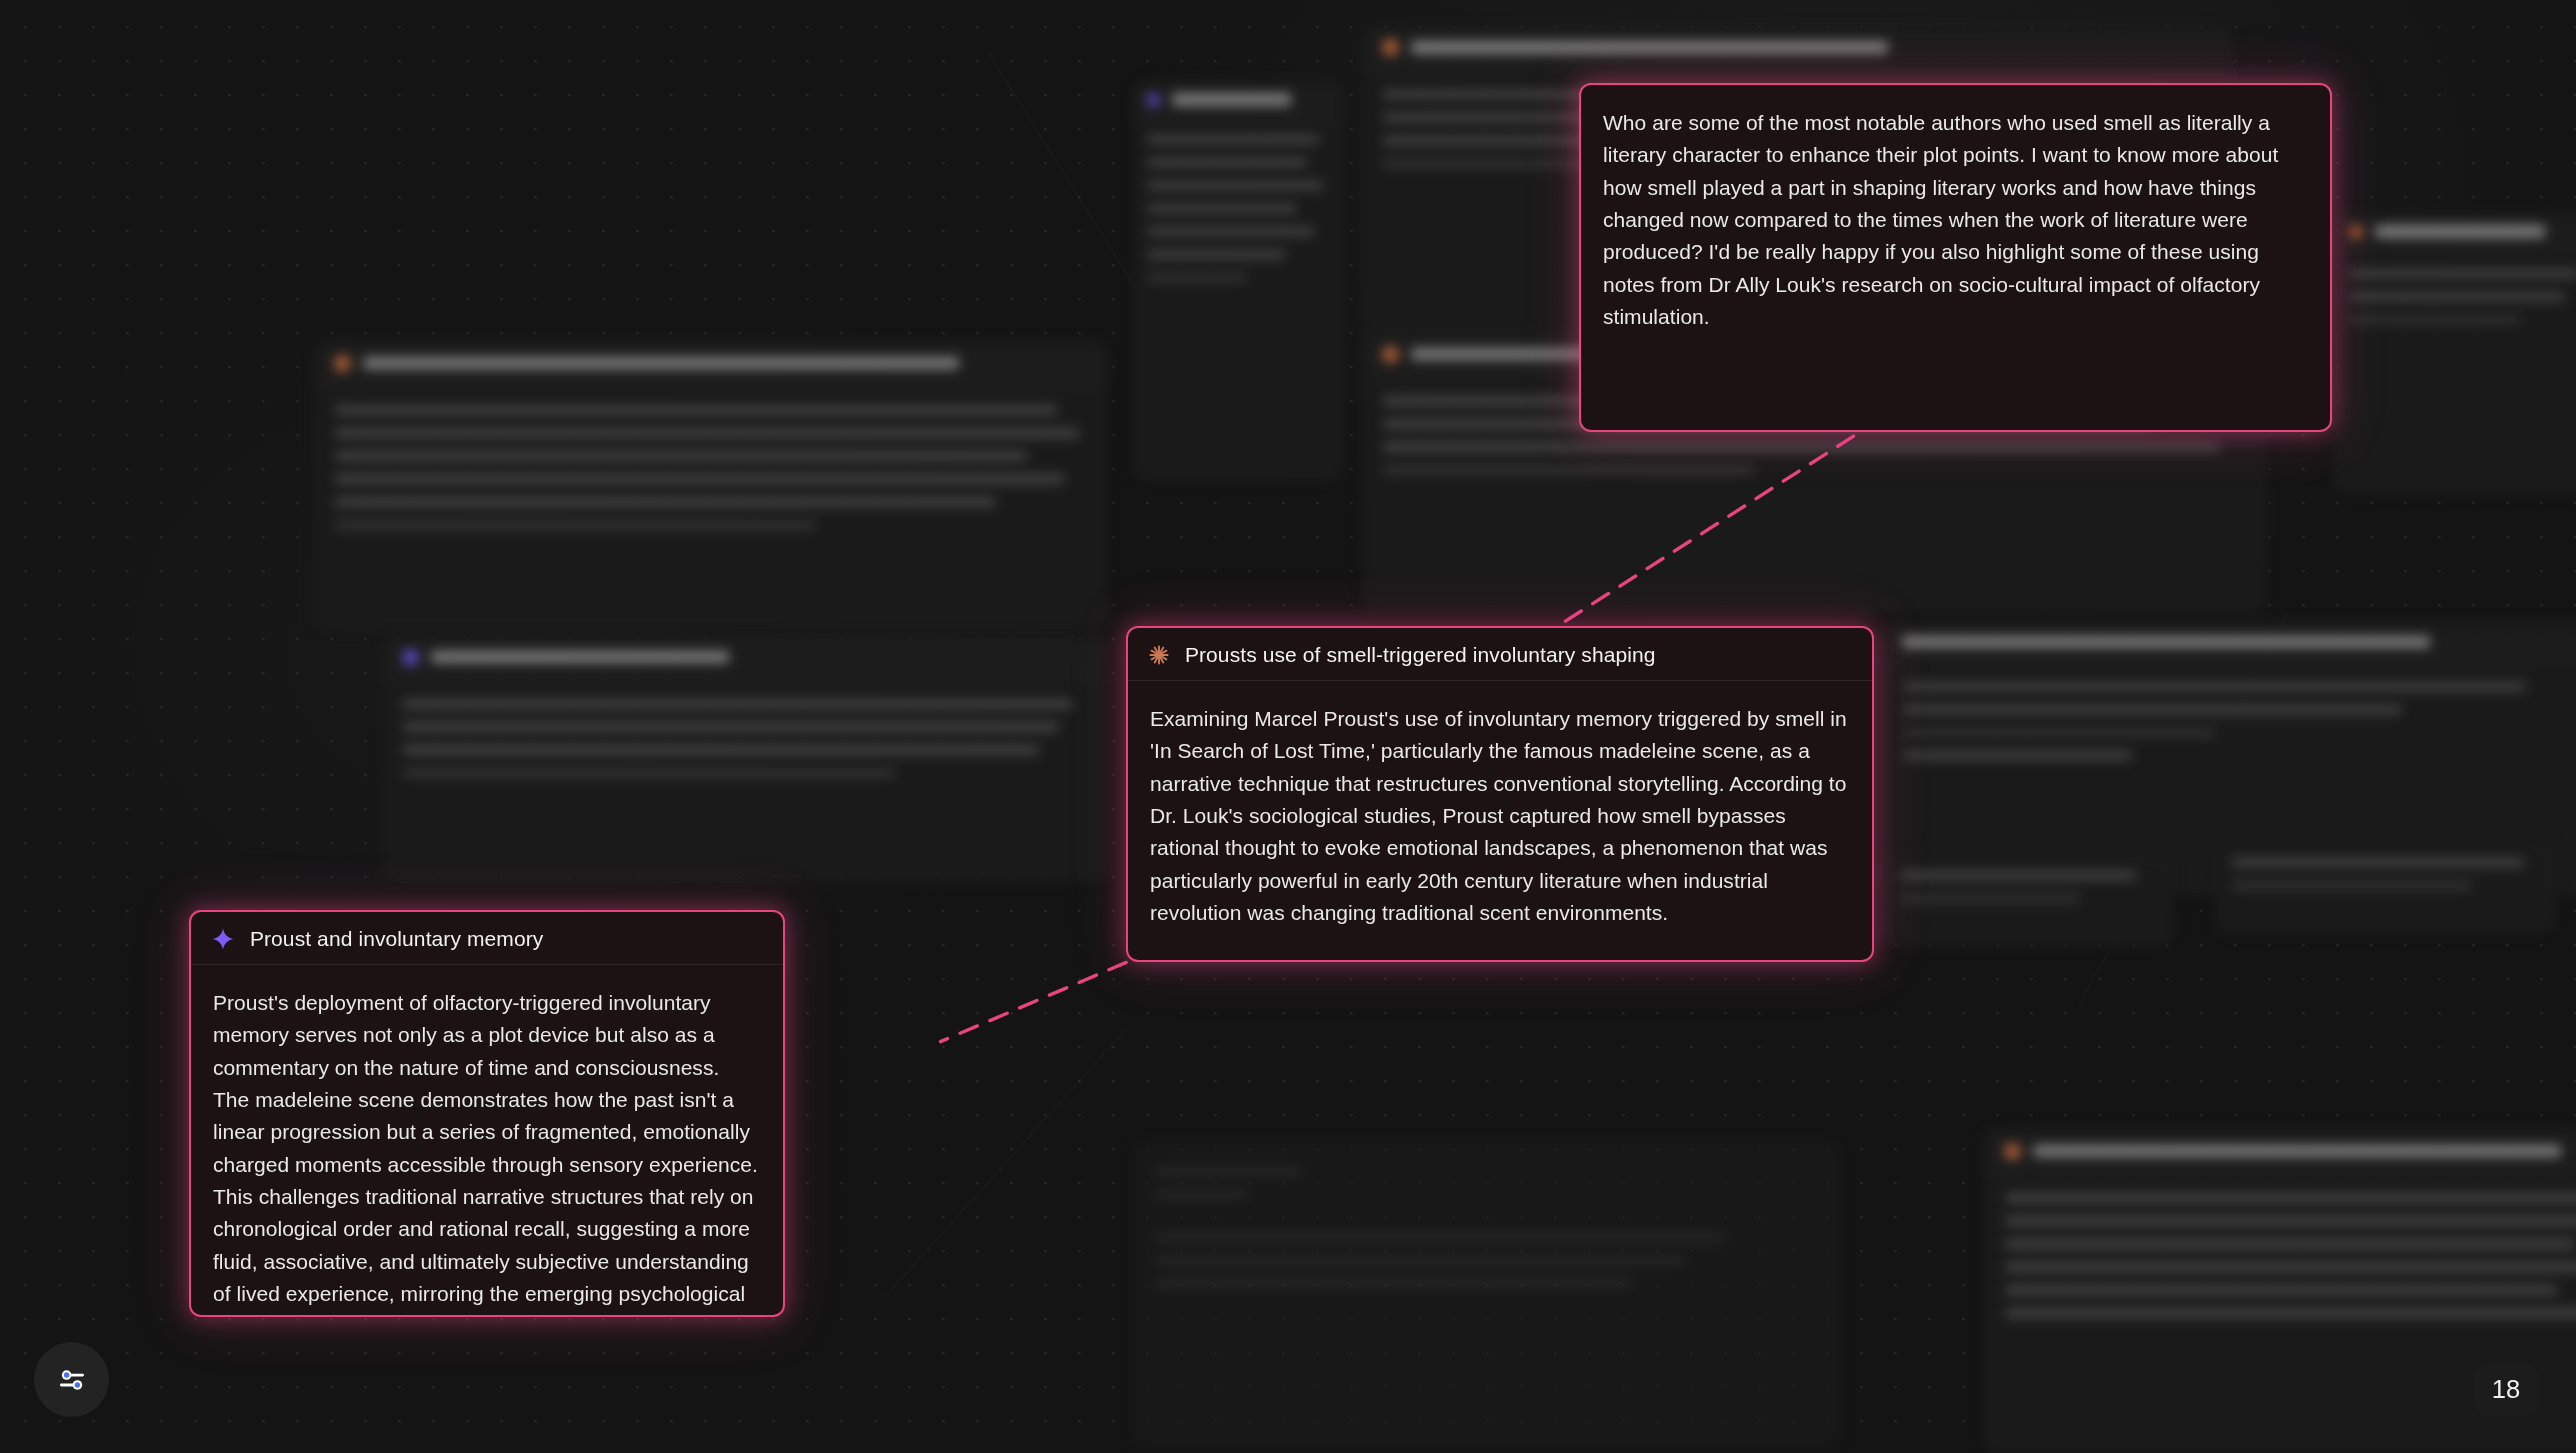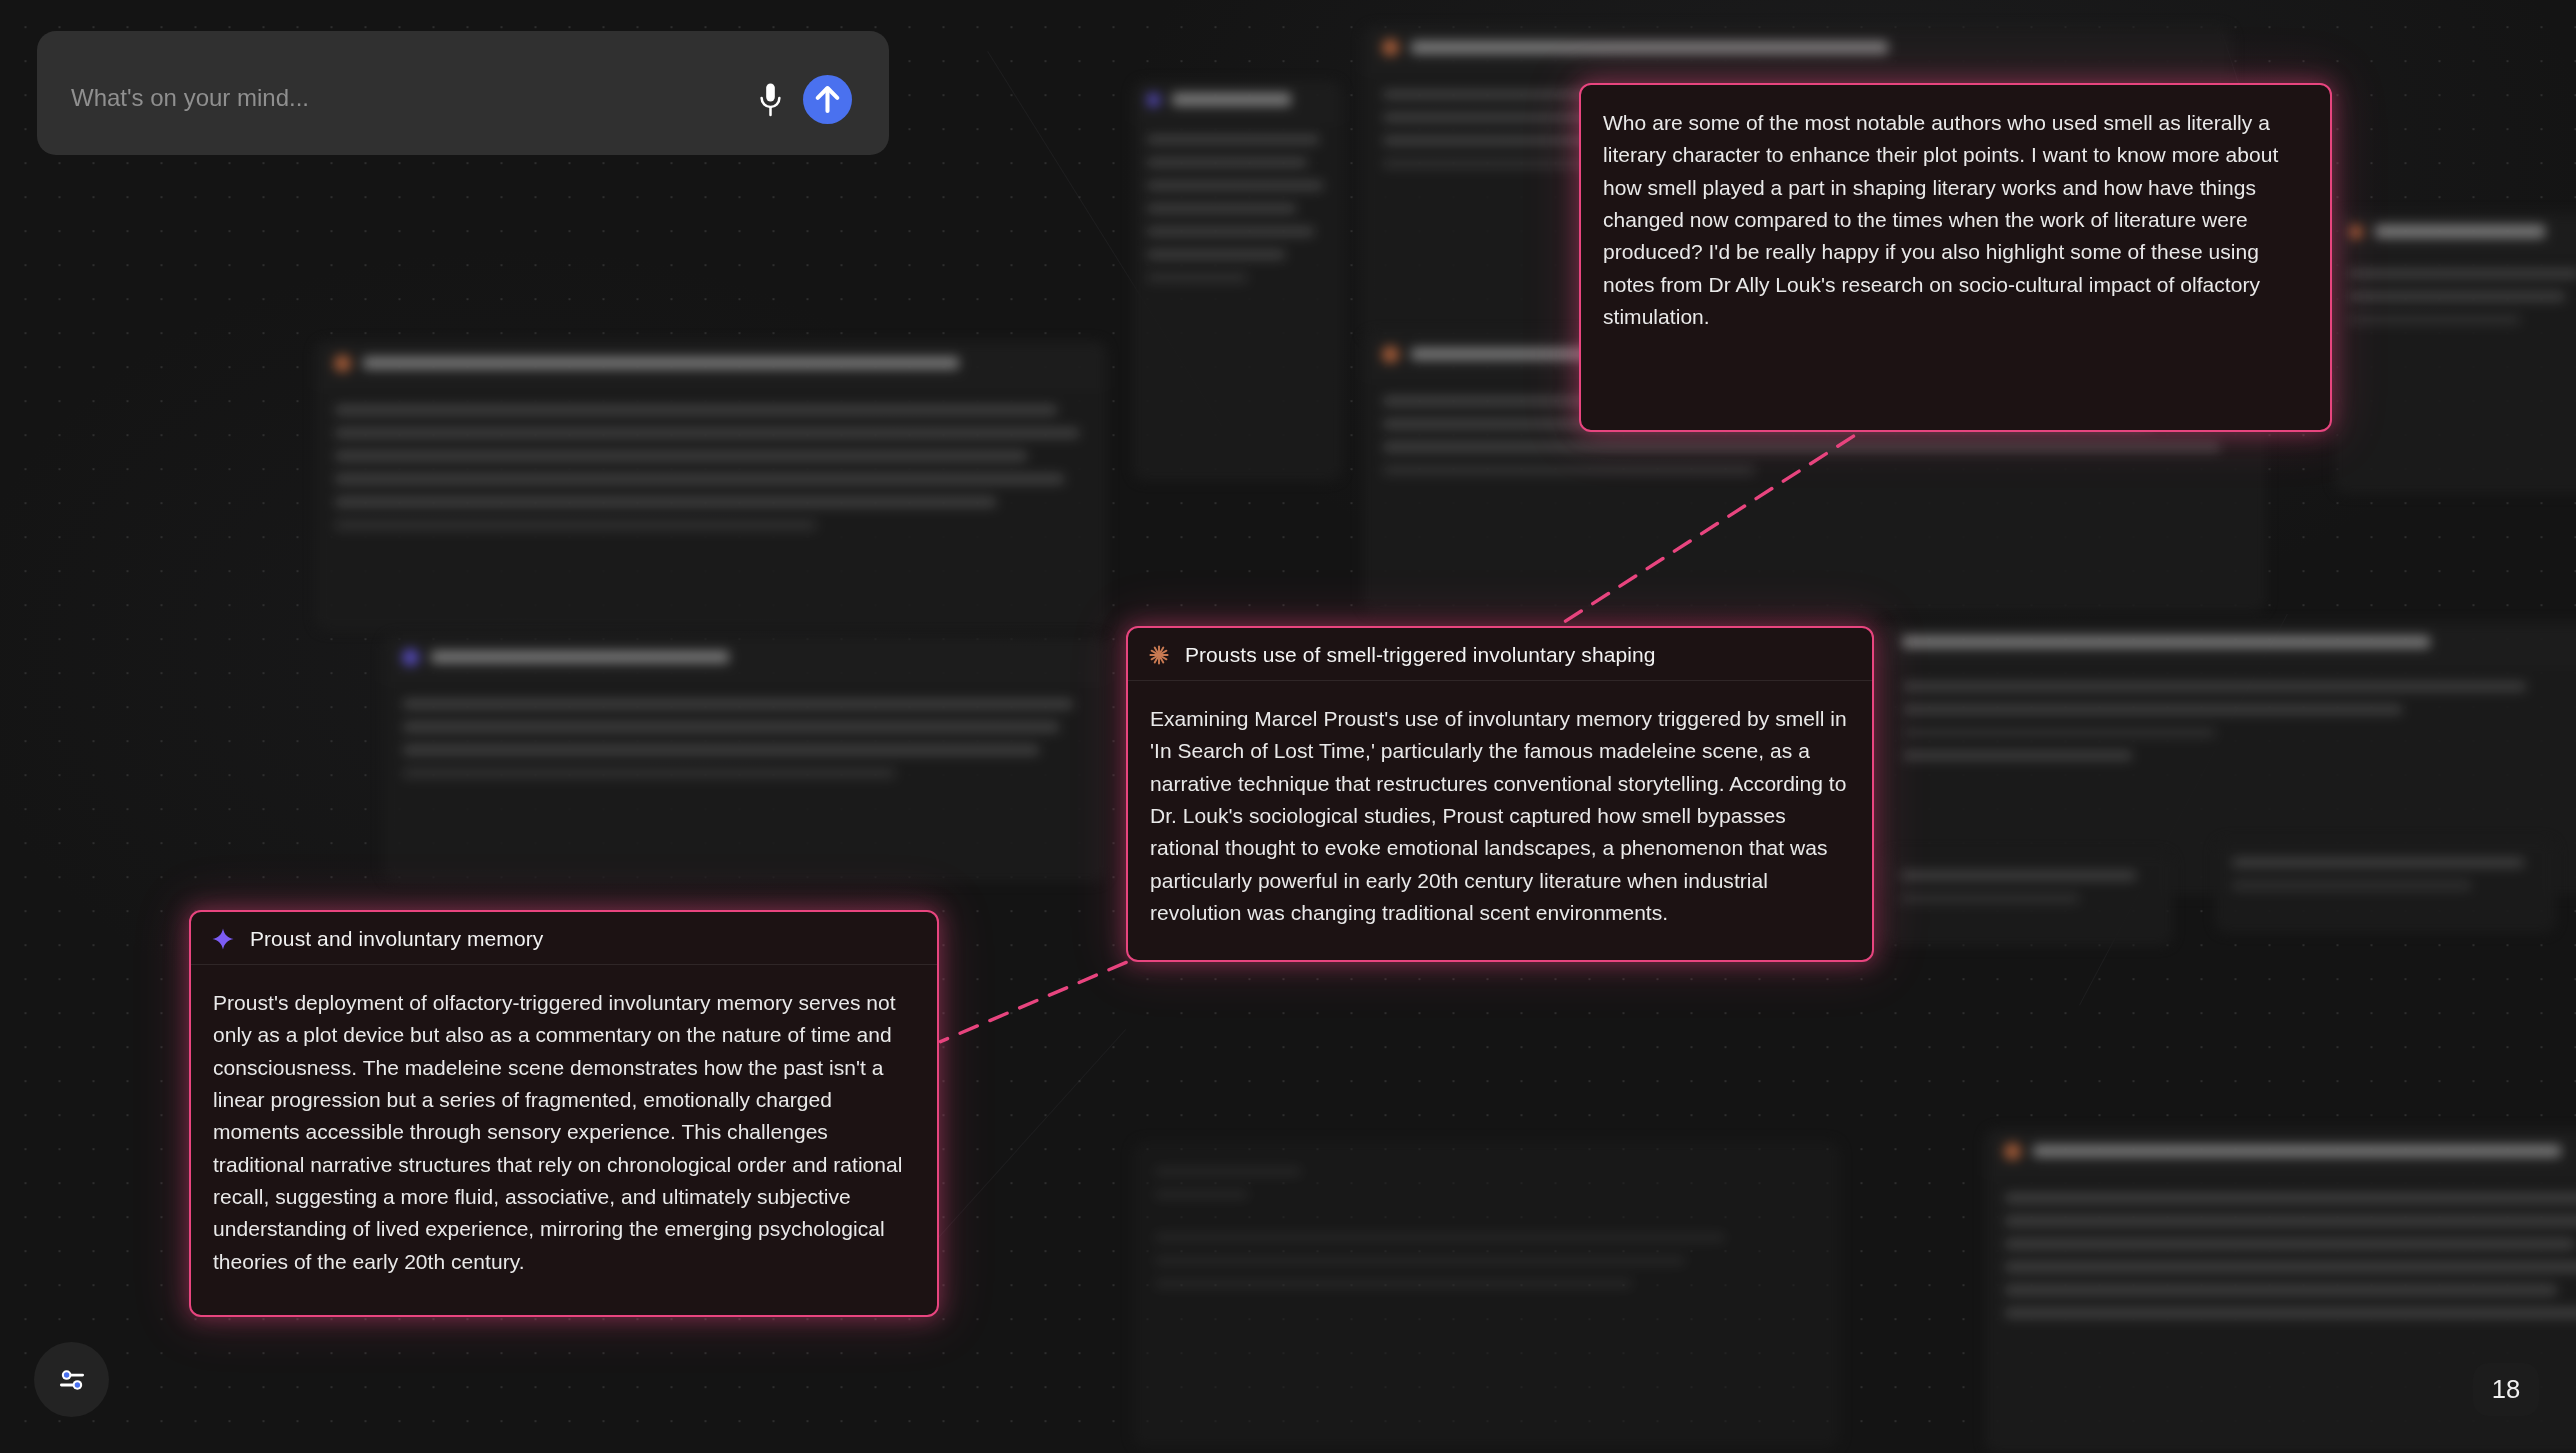--- a/index.html
+++ b/index.html
@@ -355,48 +355,30 @@
           <line x1="12" y1="12" x2="2.6" y2="12"></line>
           <line x1="12" y1="12" x2="3.9" y2="7.3"></line>
           <line x1="12" y1="12" x2="7.3" y2="3.9"></line>
         </g>
       </svg>
       <span class="card-title">Prousts use of smell-triggered involuntary shaping</span>
     </div>
     <div class="card-body">Examining Marcel Proust's use of involuntary memory triggered by smell in 'In Search of Lost Time,' particularly the famous madeleine scene, as a narrative technique that restructures conventional storytelling. According to Dr. Louk's sociological studies, Proust captured how smell bypasses rational thought to evoke emotional landscapes, a phenomenon that was particularly powerful in early 20th century literature when industrial revolution was changing traditional scent environments.</div>
   </div>
 
-  <div class="card warm" style="left:189px; top:910px; width:750px; height:407px;">
+  <div class="card warm" style="left:189px; top:910px; width:596px; height:407px;">
     <div class="card-head">
       <svg class="icon" viewBox="0 0 24 24" width="24" height="24">
         <path d="M12 1.4 C13.1 7.3 16.7 10.9 22.6 12 C16.7 13.1 13.1 16.7 12 22.6 C10.9 16.7 7.3 13.1 1.4 12 C7.3 10.9 10.9 7.3 12 1.4 Z" fill="#7c5cf5"></path>
       </svg>
       <span class="card-title">Proust and involuntary memory</span>
     </div>
     <div class="card-body">Proust's deployment of olfactory-triggered involuntary memory serves not only as a plot device but also as a commentary on the nature of time and consciousness. The madeleine scene demonstrates how the past isn't a linear progression but a series of fragmented, emotionally charged moments accessible through sensory experience. This challenges traditional narrative structures that rely on chronological order and rational recall, suggesting a more fluid, associative, and ultimately subjective understanding of lived experience, mirroring the emerging psychological theories of the early 20th century.</div>
   </div>
 
-  <div id="prompt-box">
-    <div id="prompt-placeholder">What's on your mind...</div>
-
-    <svg id="mic-btn" viewBox="0 0 24 30">
-      <rect x="8.4" y="1.2" width="7.2" height="15" rx="3.6" fill="#ffffff"></rect>
-      <path d="M4.6 13.4 a7.4 7.4 0 0 0 14.8 0" fill="none" stroke="#ffffff" stroke-width="2.1" stroke-linecap="round"></path>
-      <line x1="12" y1="21" x2="12" y2="27.4" stroke="#ffffff" stroke-width="2.1" stroke-linecap="round"></line>
-    </svg>
-
-    <div id="send-btn">
-      <svg viewBox="0 0 24 24" width="49" height="49">
-        <g stroke="#ffffff" stroke-width="2" stroke-linecap="round" stroke-linejoin="round" fill="none">
-          <line x1="12" y1="17.6" x2="12" y2="6.6"></line>
-          <polyline points="7.2,11.2 12,6.4 16.8,11.2"></polyline>
-        </g>
-      </svg>
-    </div>
-  </div>
 
   <div id="settings-fab">
     <svg viewBox="0 0 24 24" width="34" height="34">
       <g stroke="#ffffff" stroke-width="2" stroke-linecap="round">
         <line x1="9.5" y1="8.5" x2="19.5" y2="8.5"></line>
         <line x1="4.5" y1="15.5" x2="14.5" y2="15.5"></line>
       </g>
       <circle cx="8.2" cy="8.5" r="3.4" fill="#ffffff"></circle>
       <circle cx="8.2" cy="8.5" r="1.9" fill="#4a71ef"></circle>
       <circle cx="15.8" cy="15.5" r="3.4" fill="#ffffff"></circle>

